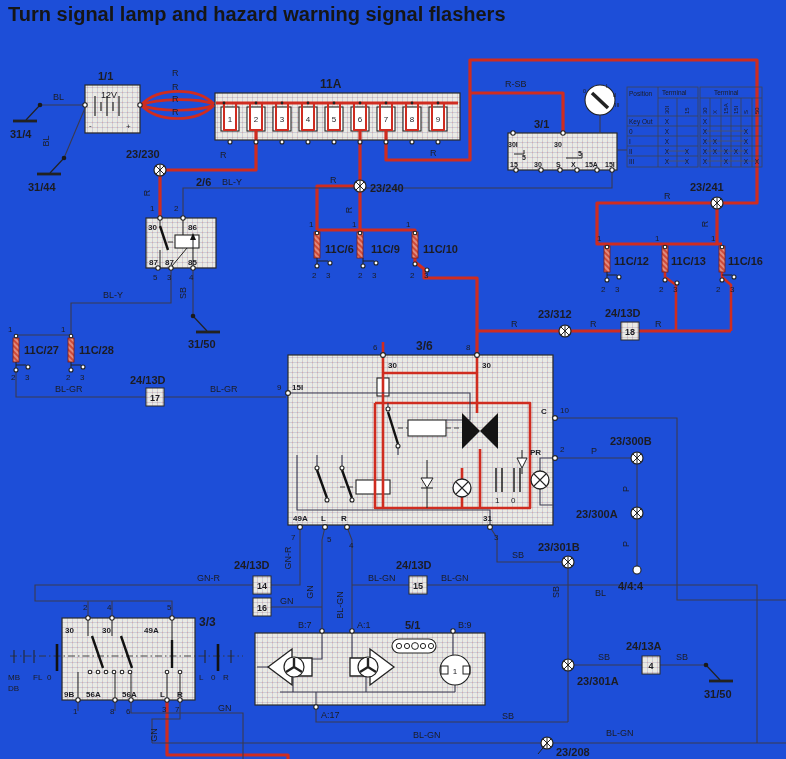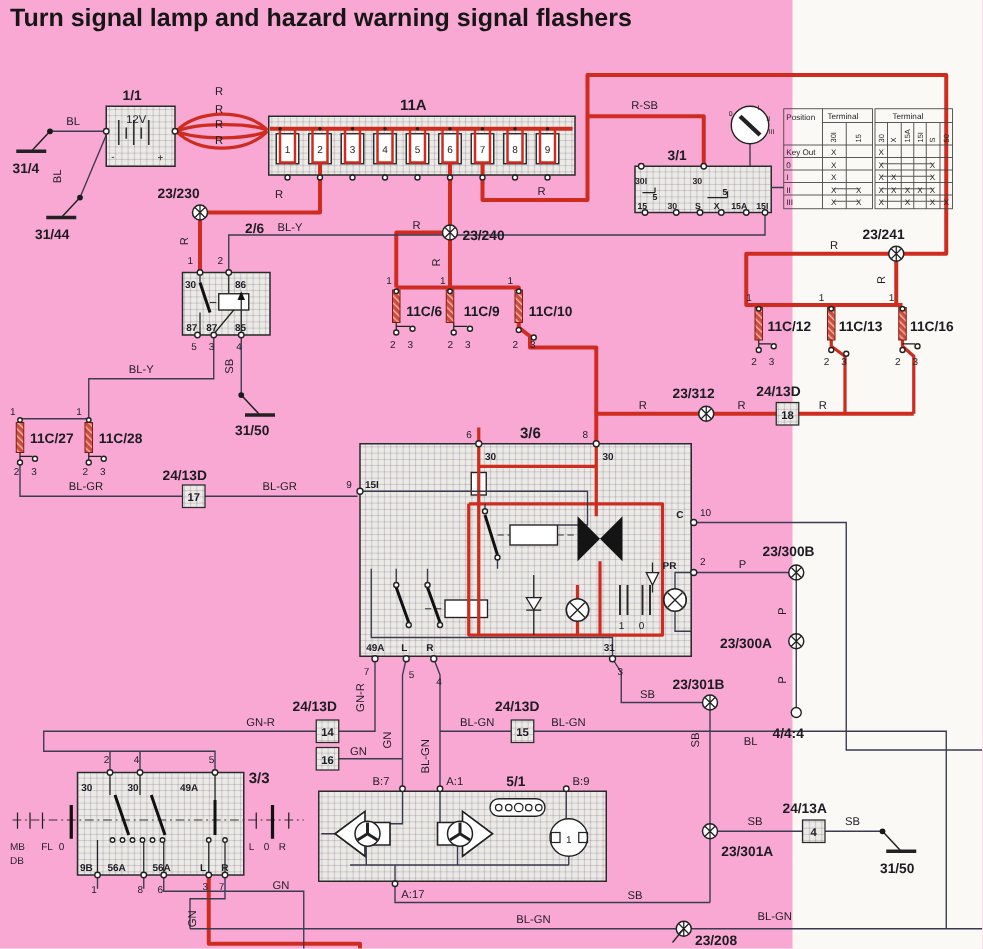--- a/index.html
+++ b/index.html
@@ -1,16 +1,16 @@
 <!DOCTYPE html>
 <html><head>
 <meta charset="utf-8">
 <style>
   html,body{margin:0;padding:0;background:#faf9f5;}
-  #stage{width:634px;height:759px;position:relative;background:#f9a8d4;}
+  #stage{width:786px;height:759px;position:relative;background:#1d4ed8;}
   text{font-family:"Liberation Sans",sans-serif;fill:#1c1c22;}
   .t   {font-size:20px;font-weight:bold;fill:#161616;}
   .cid {font-size:11px;font-weight:bold;}
   .cid2{font-size:12px;font-weight:bold;}
   .wl  {font-size:9px;}
   .pn  {font-size:8px;}
   .tn  {font-size:8px;font-weight:bold;}
   .t7  {font-size:7px;font-weight:bold;}
   .tbl {font-size:6.5px;}
   .tbs {font-size:6px;}

